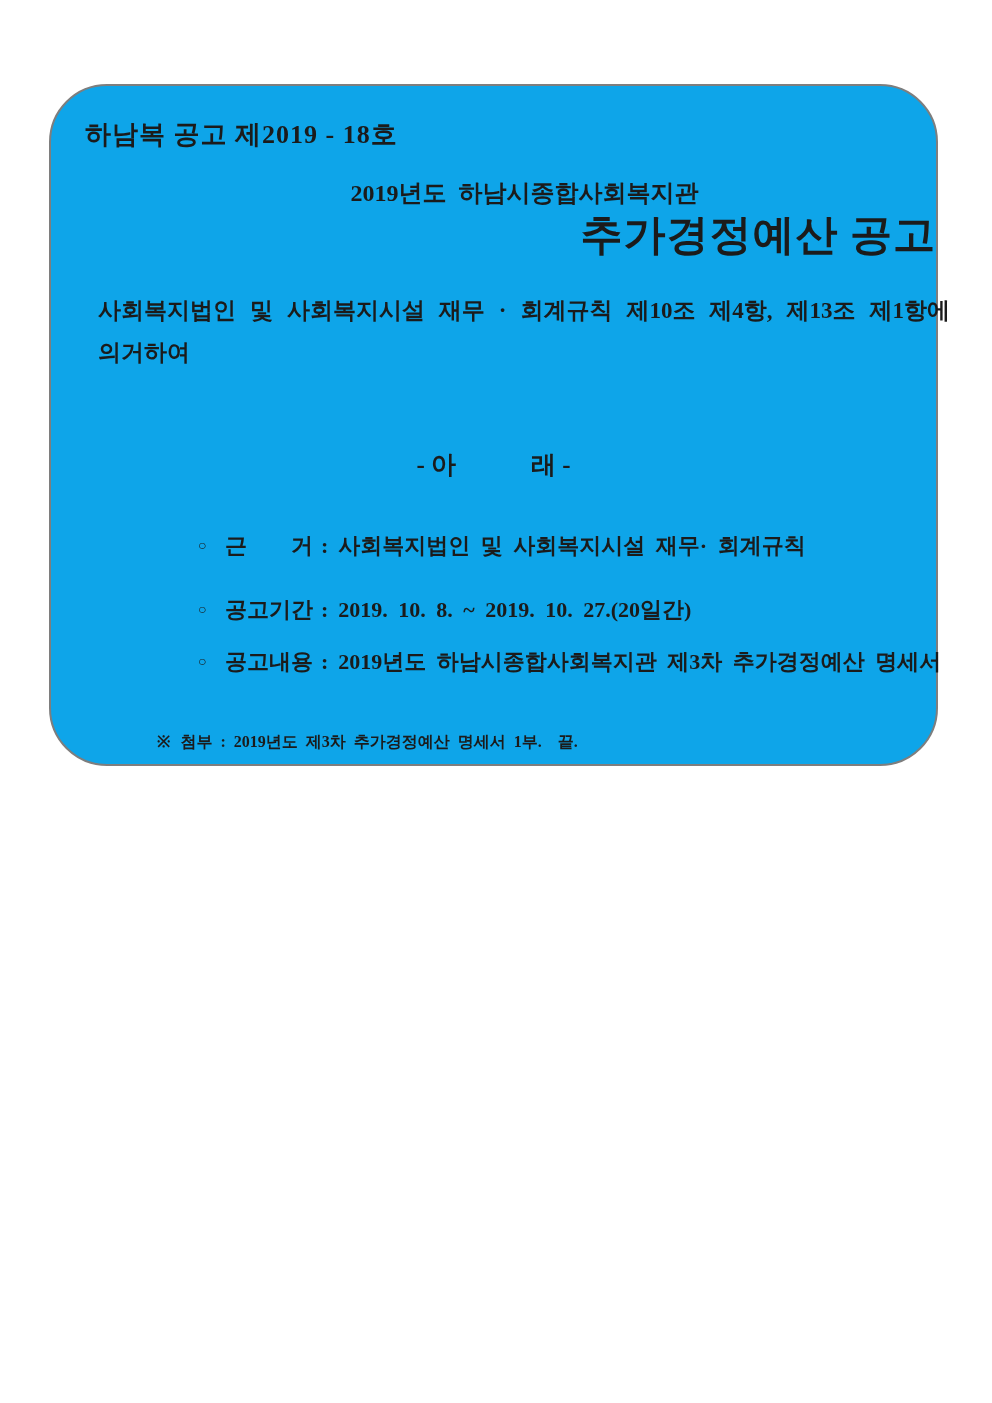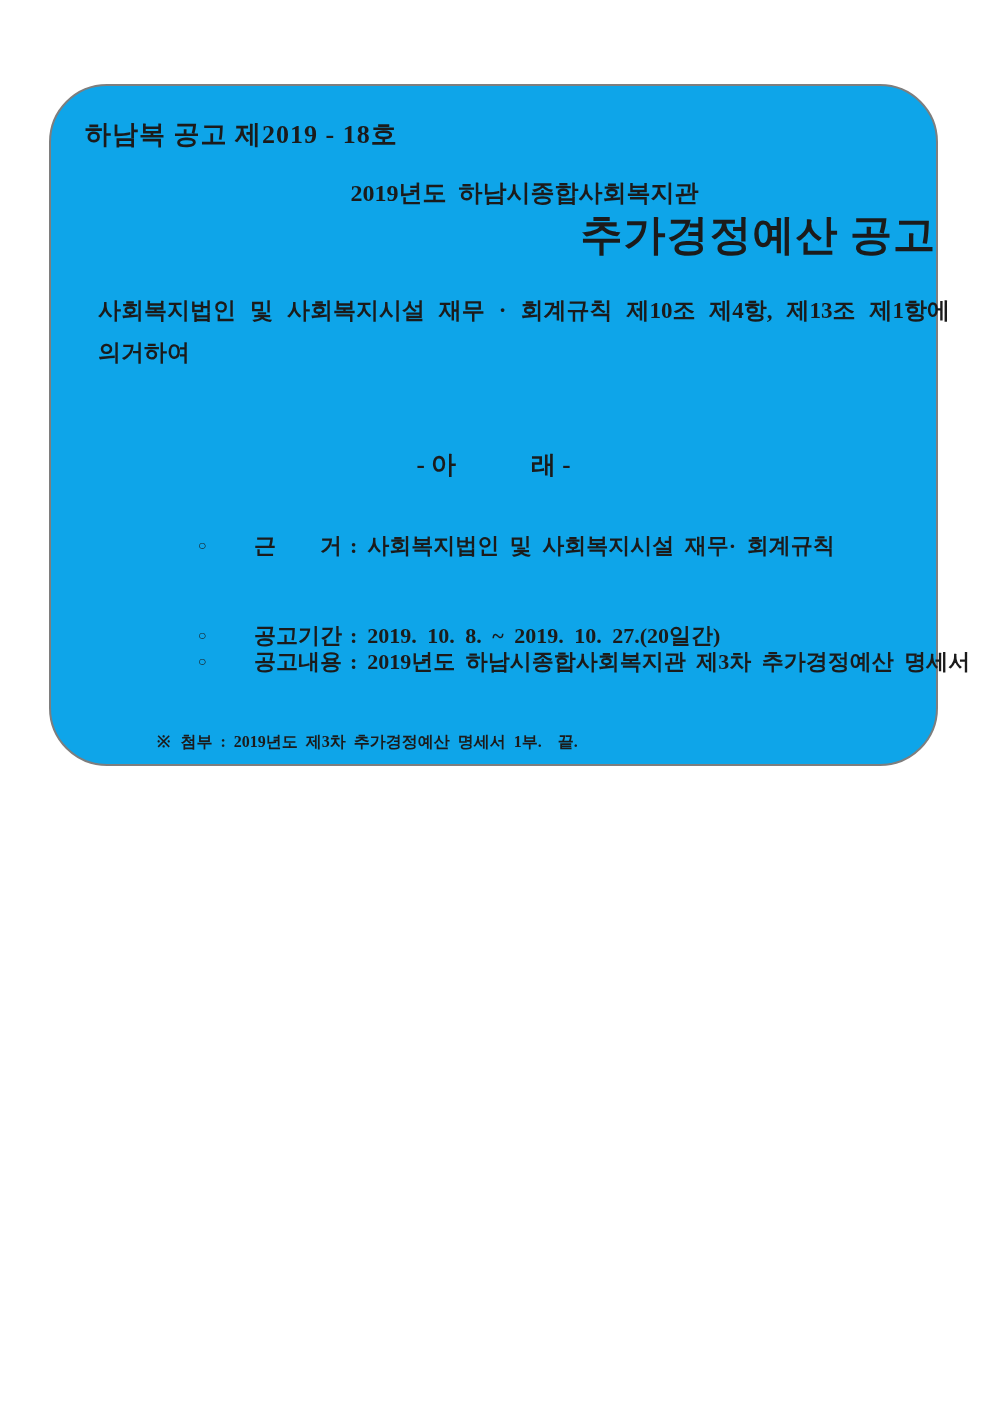--- a/index.html
+++ b/index.html
@@ -90,27 +90,26 @@
     font-size: 14px;
     width: 14px;
     margin-right: 13px;
     position: relative;
     top: -3px;
   }
   .item .label {
     display: inline-block;
     min-width: 90px;
     white-space: pre;
-    margin-left: 29px;
   }
   .item .colon { margin: 0 10px 0 6px; }
   .item .text { word-spacing: 5px; white-space: pre; }
   .item-row0 { top: 415px; }
   .item-cont { top: 453px; left: 255px; word-spacing: 5px; }
-  .item-row1 { top: 505px; }
+  .item-row1 { top: 479px; }
   .item-row2 { top: 531px; }
   .attachment {
     position: absolute;
     left: 58px;
     top: 611px;
     font-size: 16px;
     line-height: 30px;
     white-space: pre;
     word-spacing: 4px;
   }

